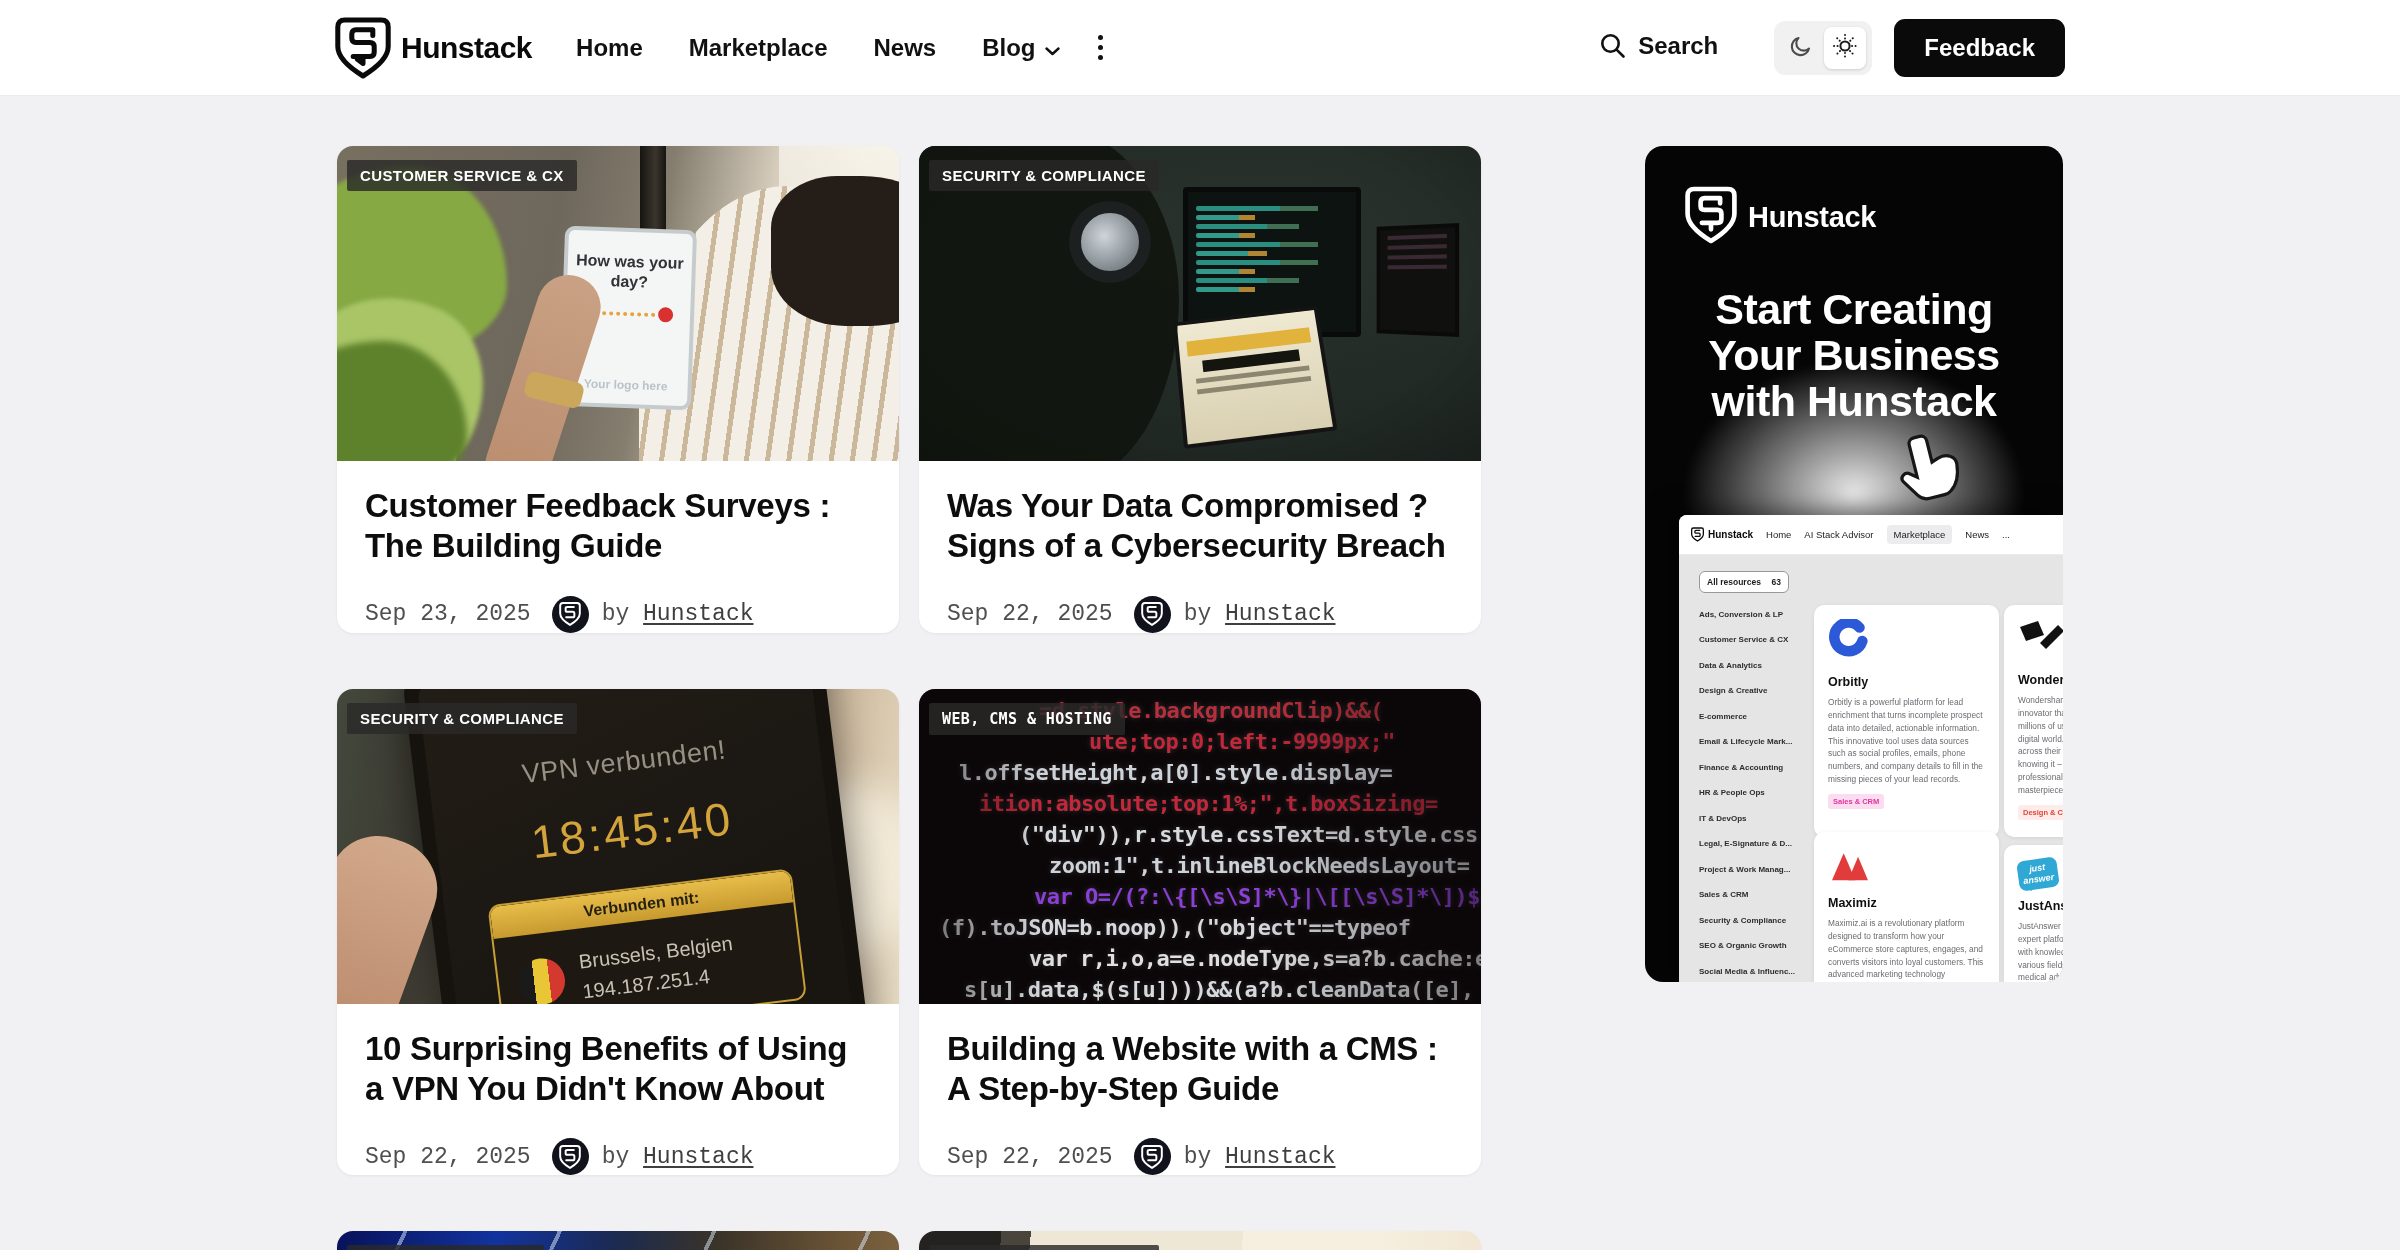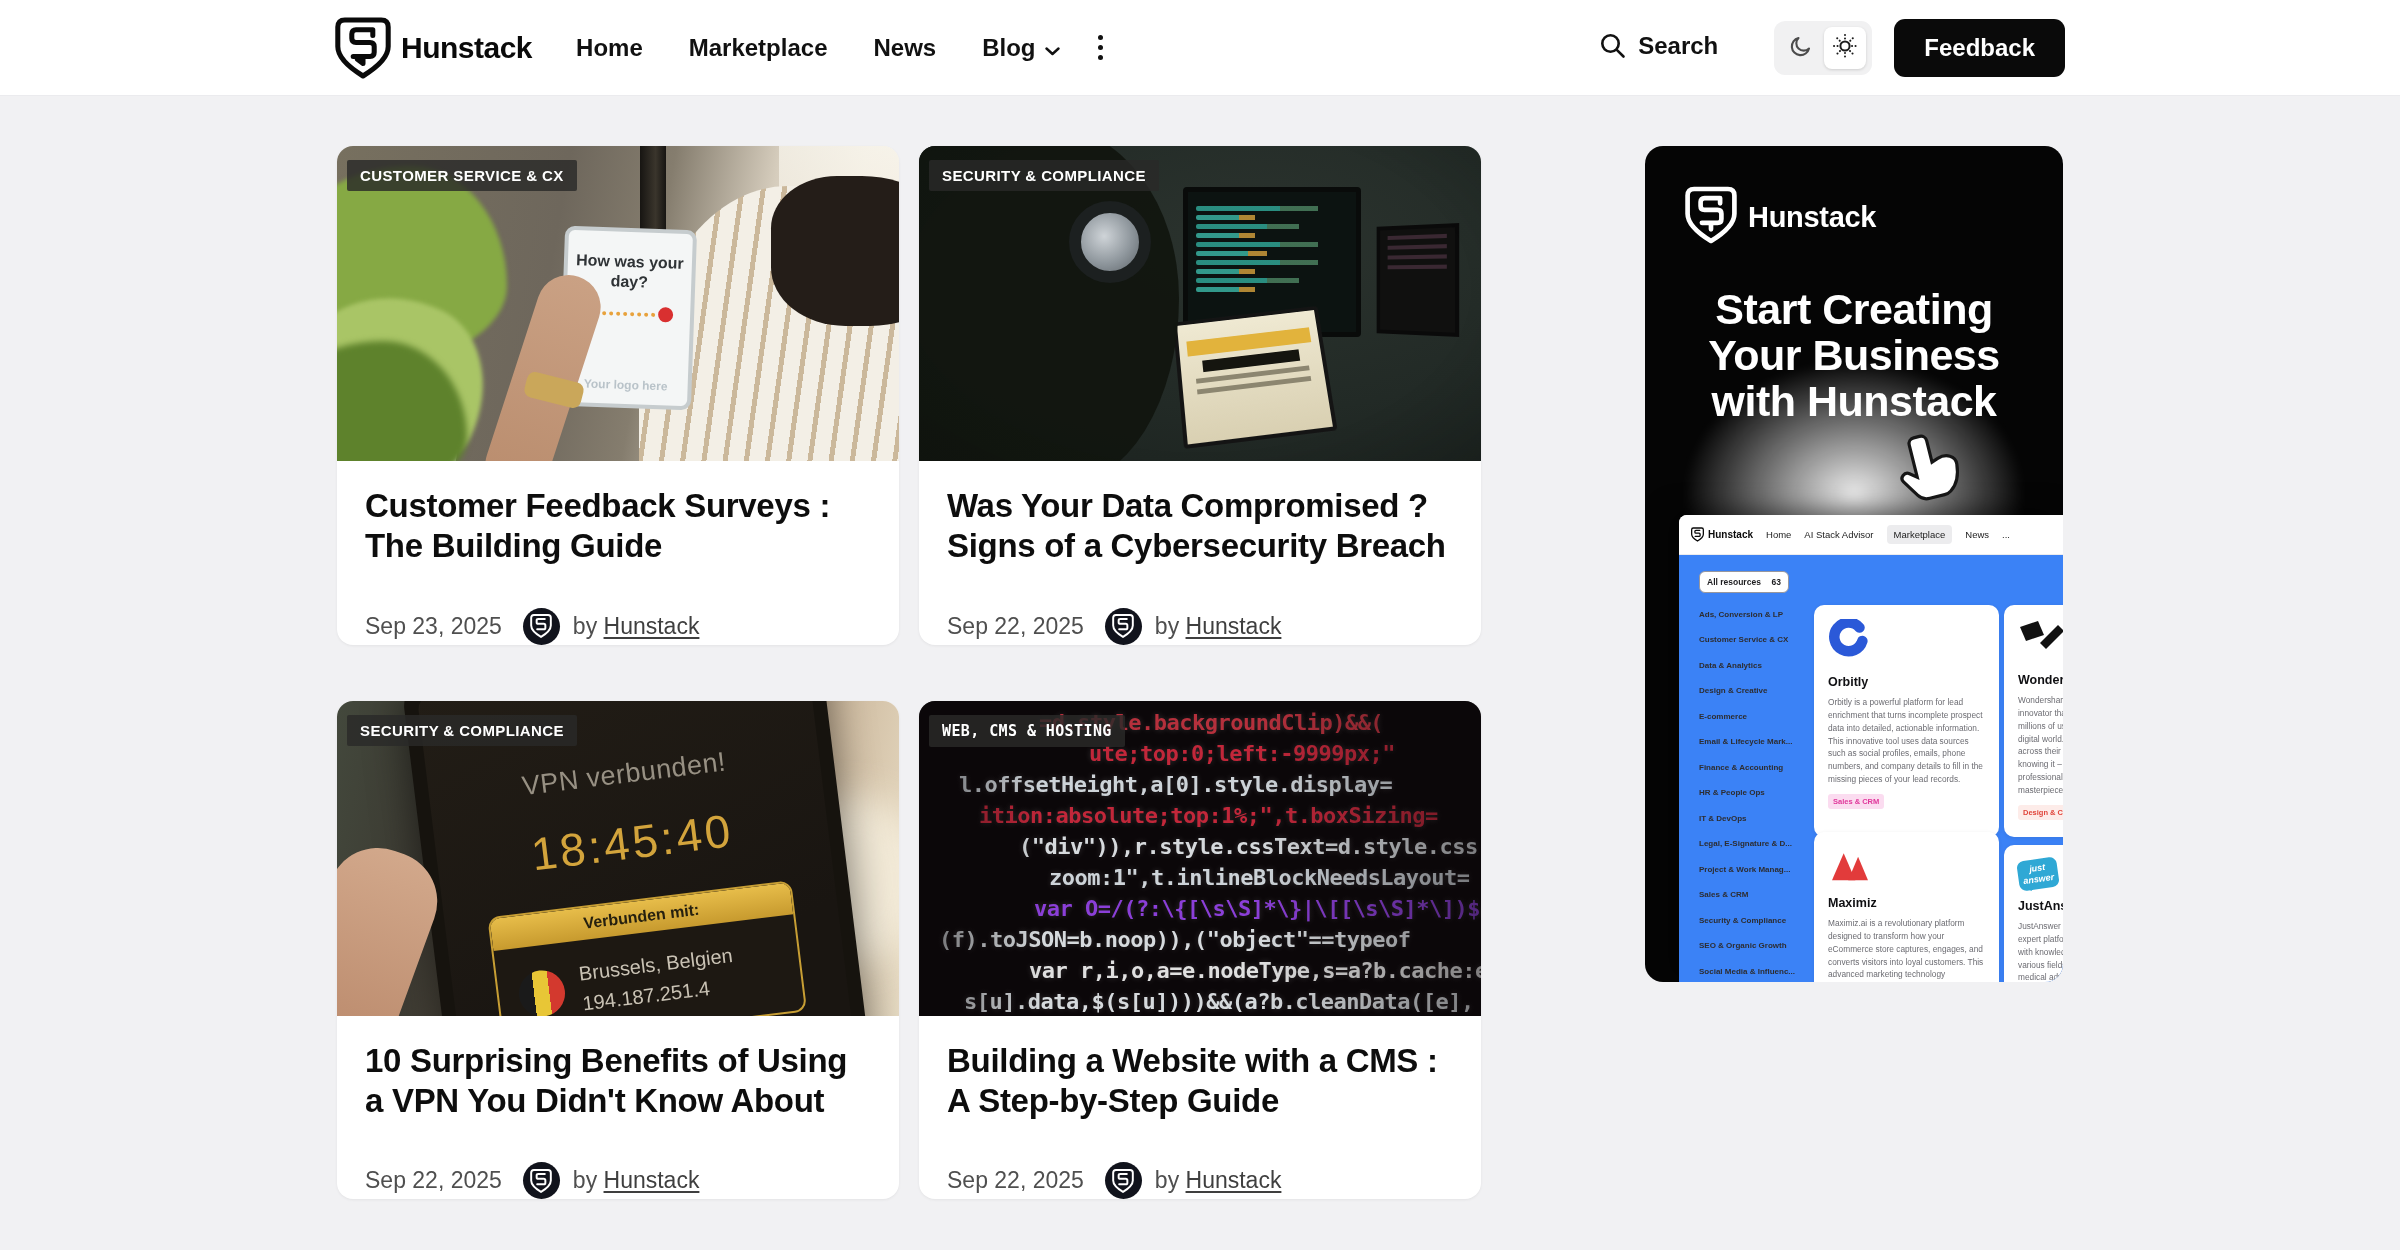--- a/index.html
+++ b/index.html
@@ -42,21 +42,21 @@
   
   .card { background:#fff; border-radius:16px; overflow:hidden; box-shadow:0 1px 3px rgba(0,0,0,.06); cursor:pointer; }
   .thumb { height:315px; position:relative; overflow:hidden; }
   .badge {
     position:absolute; top:14px; left:10px; z-index:5;
     background:rgba(42,42,40,.82); color:#fff; font-size:15px; font-weight:700;
     letter-spacing:.4px; padding:7px 13px; border-radius:2px; white-space:nowrap;
   }
   .card-body { padding:25px 28px 0; }
   .card-title { font-size:33px; font-weight:700; color:#0d0d0d; line-height:1.22; letter-spacing:-0.3px; }
-  .meta { margin-top:41px; display:flex; align-items:center; gap:13px; font-size:23px; color:#4f4f4f; }
+  .meta { margin-top:29px; display:flex; align-items:center; gap:13px; font-size:23px; color:#4f4f4f;font-family:Liberation Mono, monospace; }
   .avatar { width:37px; height:37px; border-radius:50%; background:#11131c; display:flex; align-items:center; justify-content:center; margin-left:8px; }
   .byline a { color:#3f3f3f; text-decoration:underline; text-underline-offset:3px; }
 
   
   
   .t-feedback { background:linear-gradient(100deg,#77705f 0%,#6e675c 38%,#857d6e 55%,#d6cdbd 72%,#efe9dd 86%,#f6f2e8 100%); }
   .t-feedback .doorline { position:absolute; left:54%; top:0; bottom:0; width:26px; background:linear-gradient(90deg,#171512,#3a352c 60%,#171512); }
   .t-feedback .leaf { position:absolute; border-radius:58% 42% 60% 40%/55% 60% 40% 45%; }
   .t-feedback .leaf.l1 { left:-60px; top:20px; width:230px; height:200px; background:#86a944; filter:blur(2px); }
   .t-feedback .leaf.l2 { left:-40px; top:150px; width:190px; height:170px; background:#a9c566; filter:blur(2px); transform:rotate(25deg); }
@@ -131,21 +131,21 @@
   .promo .cursor { position:absolute; left:252px; top:282px; z-index:4; }
 
   
   .mini { position:absolute; left:34px; top:369px; right:0; bottom:0; background:#fff;
     border-top-left-radius:8px; overflow:hidden; z-index:3; box-shadow:-8px -4px 24px rgba(0,0,0,.5); }
   .mini-nav { height:40px; display:flex; align-items:center; gap:13px; padding:0 12px; background:#fff; border-bottom:1px solid #ececee; }
   .mini-brand { display:flex; align-items:center; gap:4px; }
   .mini-brand-name { font-size:10px; font-weight:700; color:#0a0a0a; }
   .mini-link { font-size:9.5px; color:#222; white-space:nowrap; }
   .mini-link.active { background:#ececee; padding:4px 7px; border-radius:4px; }
-  .mini-body { position:absolute; top:40px; left:0; right:0; bottom:0; background:#3b82f6; }
+  .mini-body { position:absolute; top:40px; left:0; right:0; bottom:0; background:#e5e5e5; }
   .mini-side { position:absolute; left:20px; top:16px; width:104px; }
   .mini-side-box { width:90px; background:#fff; border:1px solid #97979e; border-radius:6px; padding:5px 7px;
     display:flex; justify-content:space-between; font-size:8.5px; font-weight:600; color:#1c1c1f; }
   .mini-side-item { margin-top:16.5px; font-size:8px; font-weight:600; color:#2d2d31; white-space:nowrap; overflow:hidden; width:100px; }
   .mc { position:absolute; width:185px; background:#fff; border-radius:10px; padding:14px; overflow:hidden;
     box-shadow:0 1px 4px rgba(0,0,0,.08); }
   .mc-name { font-size:12.5px; font-weight:700; color:#101013; margin-top:10px; }
   .mc-desc { margin-top:7px; font-size:8.3px; line-height:1.55; color:#6c6c72; }
   .mc-desc div { white-space:nowrap; overflow:hidden; }
   .mc-tag { display:inline-block; margin-top:8px; font-size:7.5px; font-weight:700; padding:3px 5px; border-radius:3px; white-space:nowrap; }

